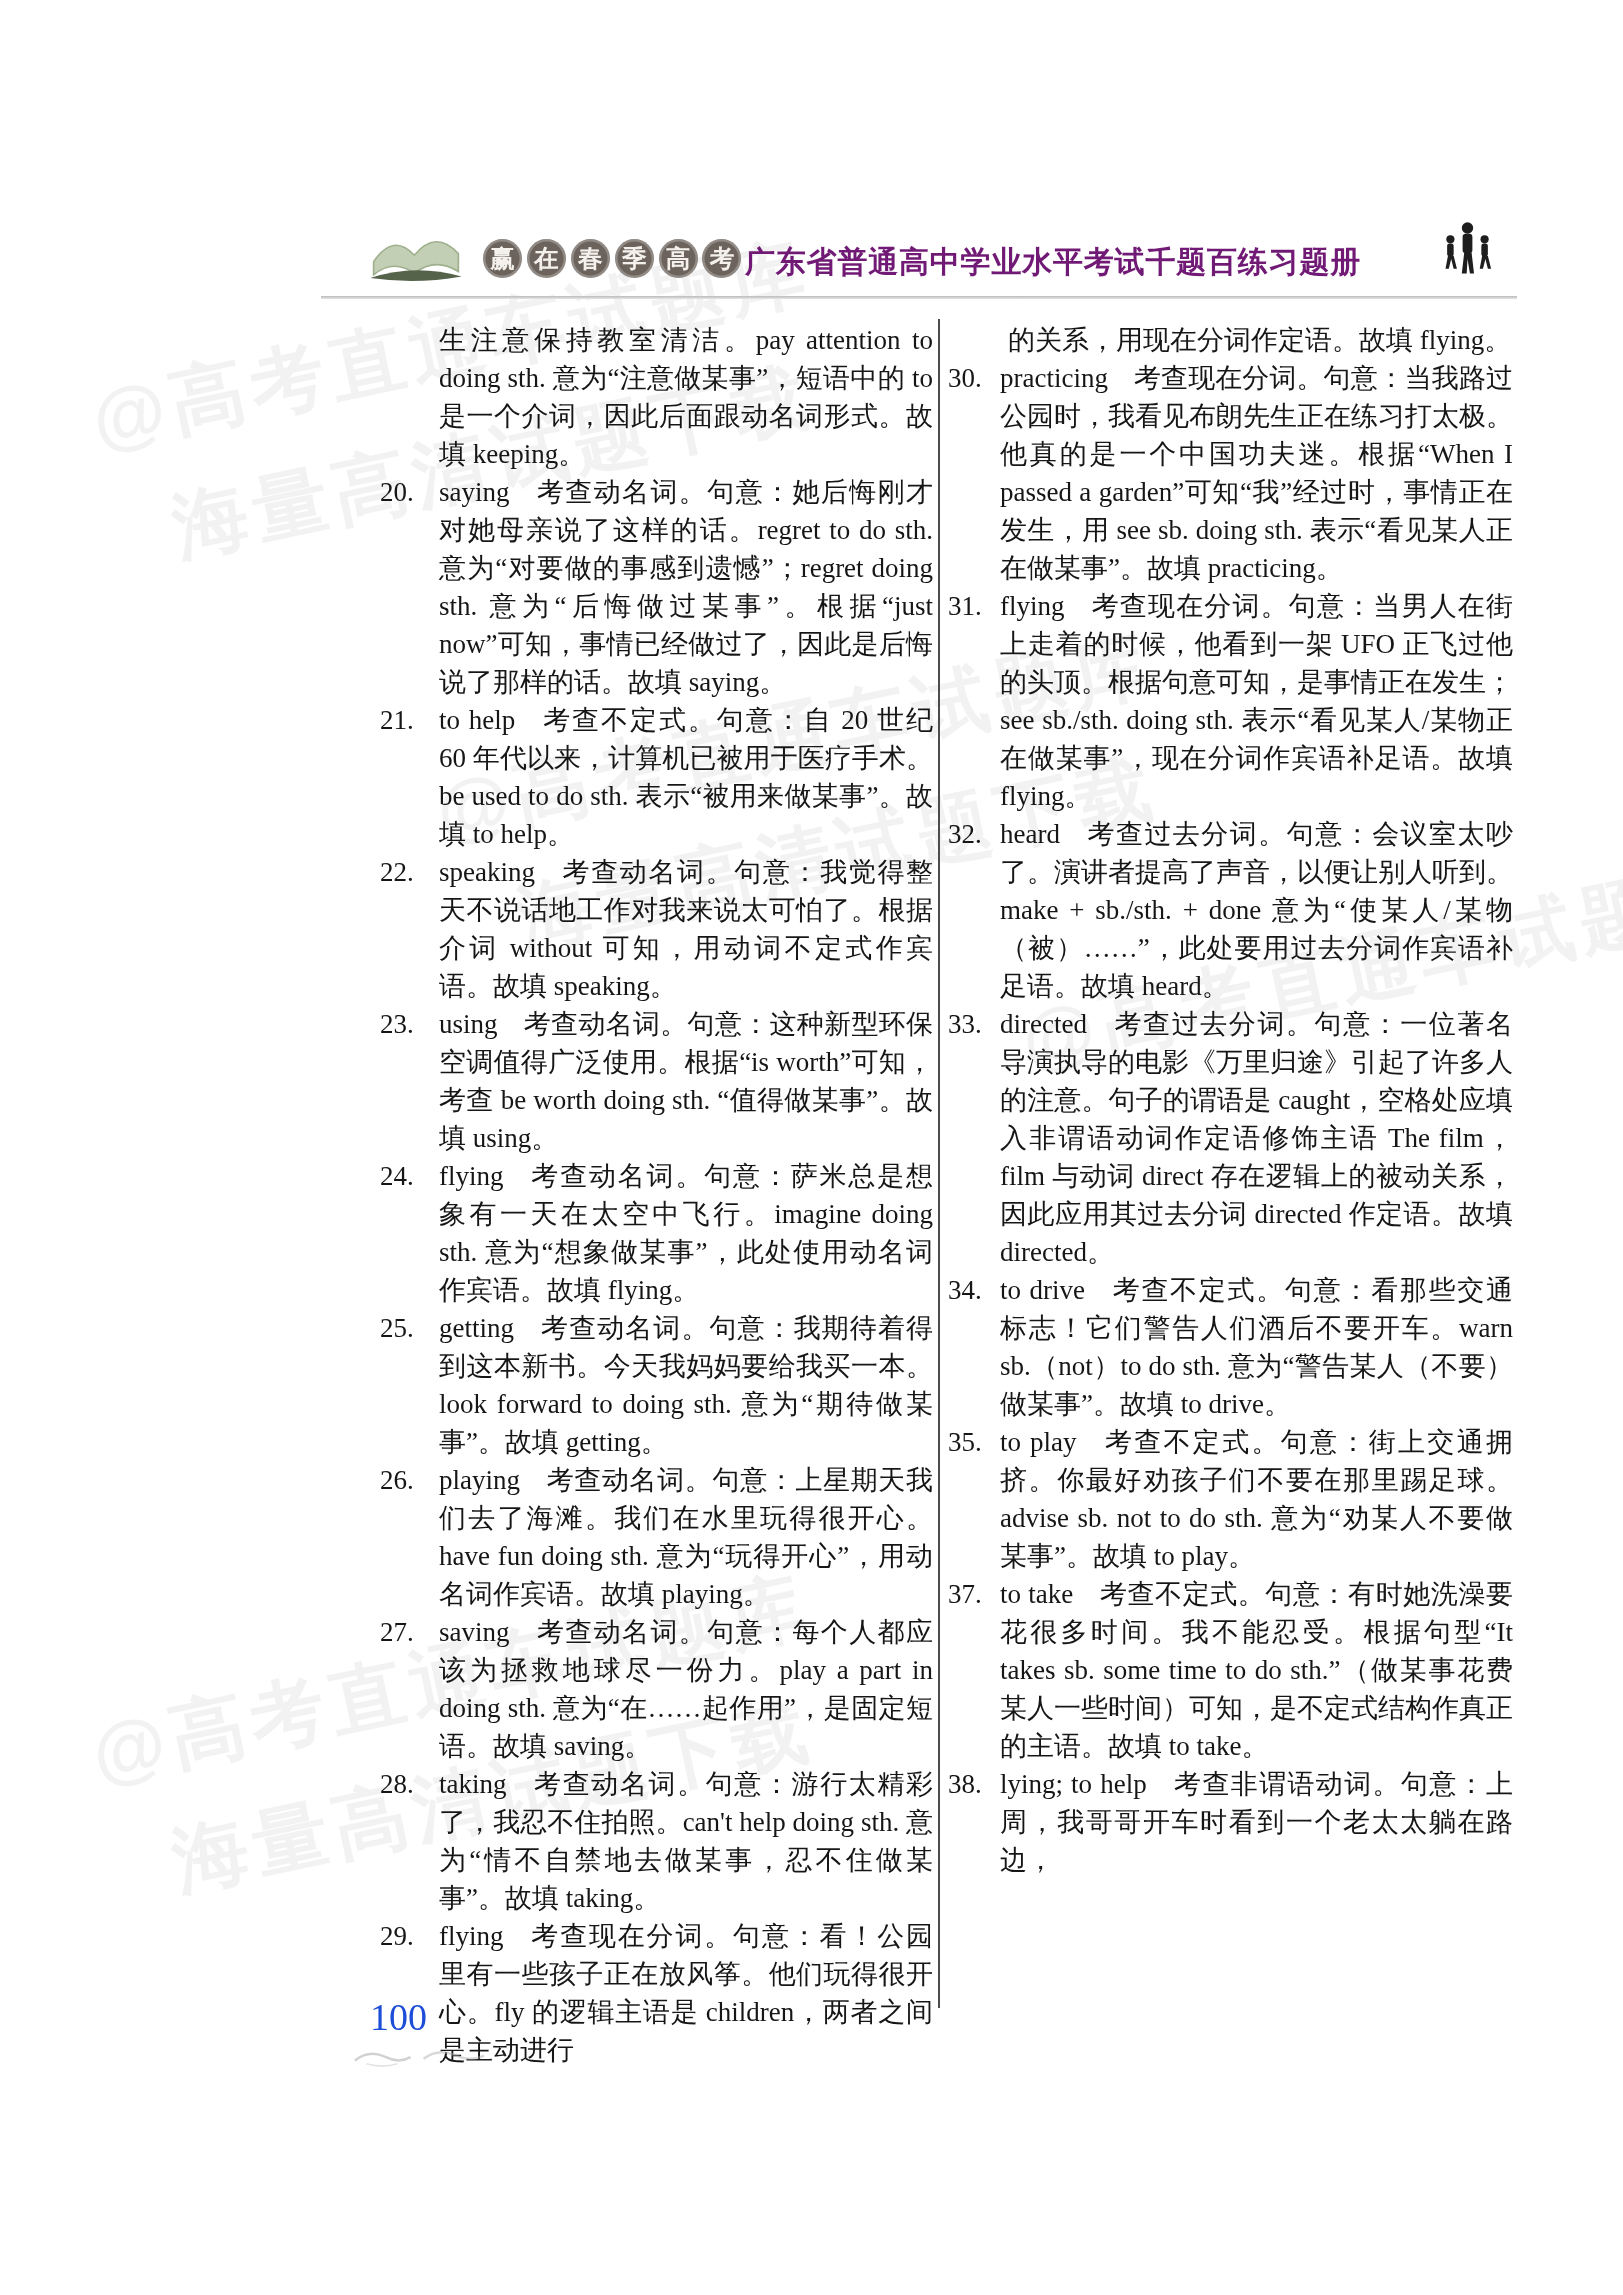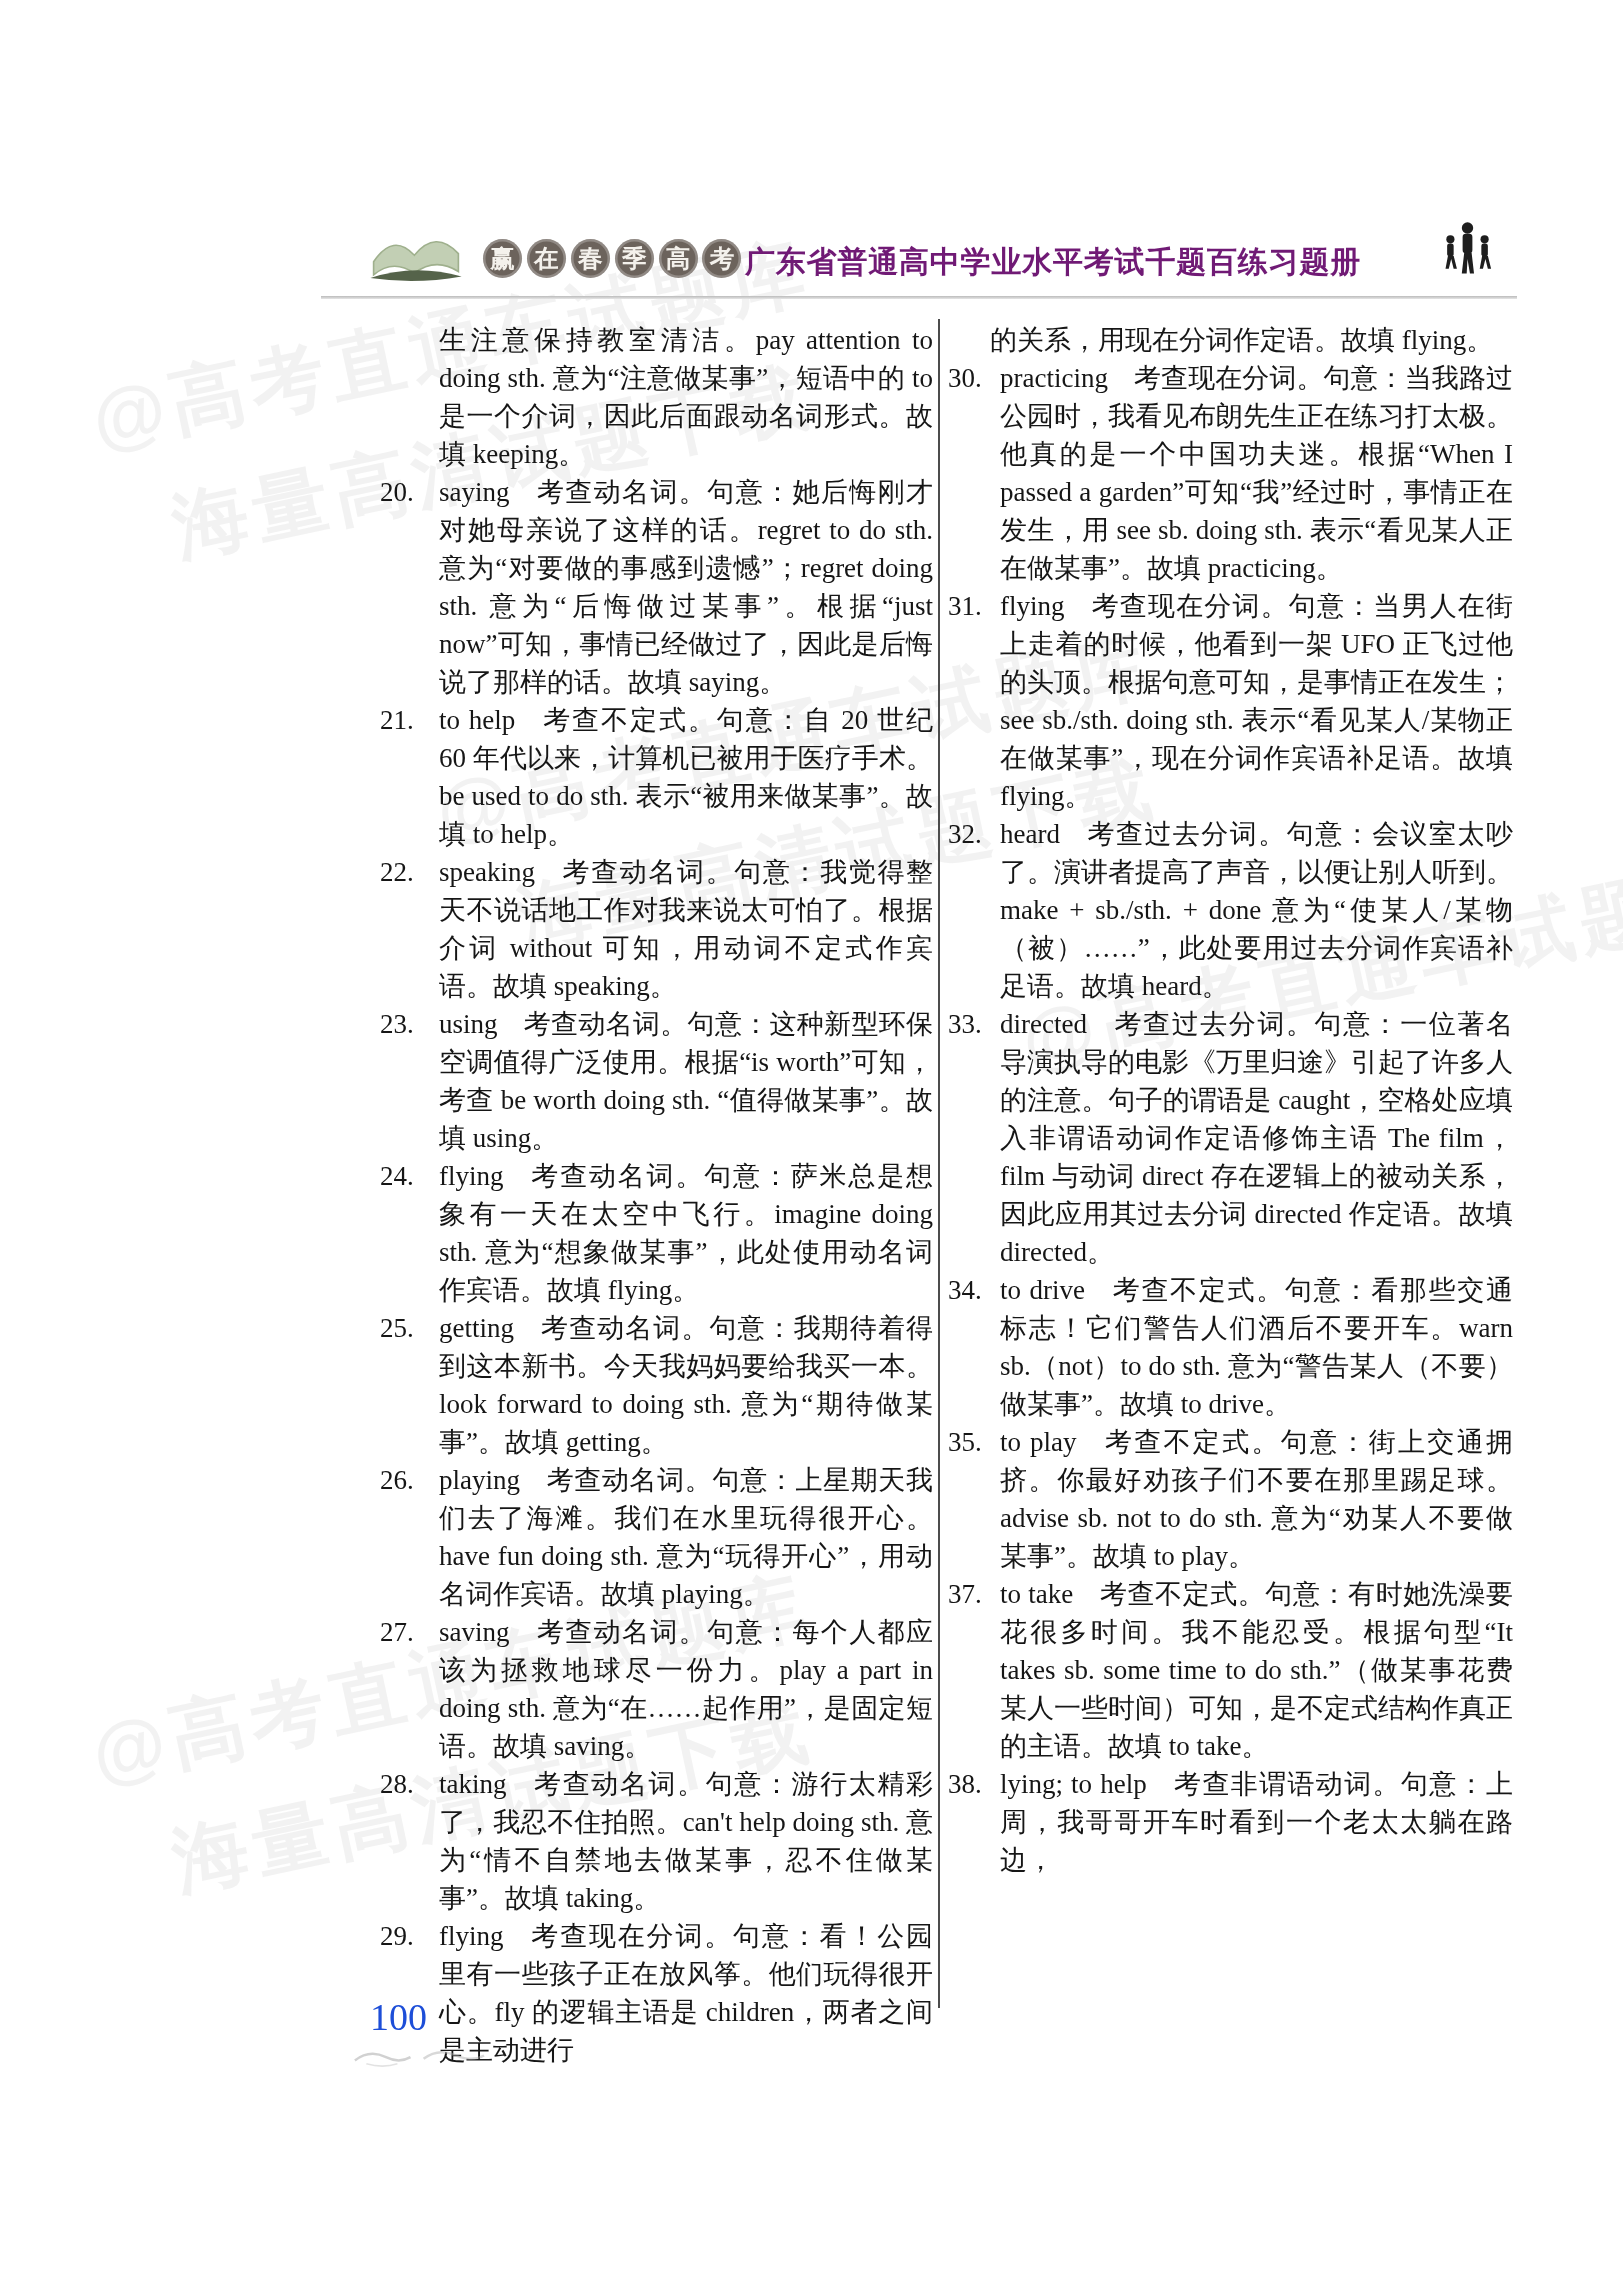--- a/index.html
+++ b/index.html
@@ -57,21 +57,21 @@
     font-size:27px; line-height:38px;
     text-align:justify;
   }
   .col-left  { left:380px;  width:553px; }
   .col-right { left:948px; width:565px; }
   .divider {
     position:absolute; left:938px; top:319px;
     width:1.6px; height:1689px; background:#4c4c4c;
   }
   .cont-l { margin-left:59px; }
-  .cont-r { margin-left:42px; }
+  .cont-r { margin-left:60px; }
   .item { display:flex; }
   .item .num { flex:0 0 auto; width:59px; }
   .col-right .item .num { width:52px; }
   .item .txt { flex:1; margin:0; }
   .ans { margin-right:26px; }
   p { margin:0; }
 
   
   .pagenum {
     position:absolute; left:370px; top:1995px;

